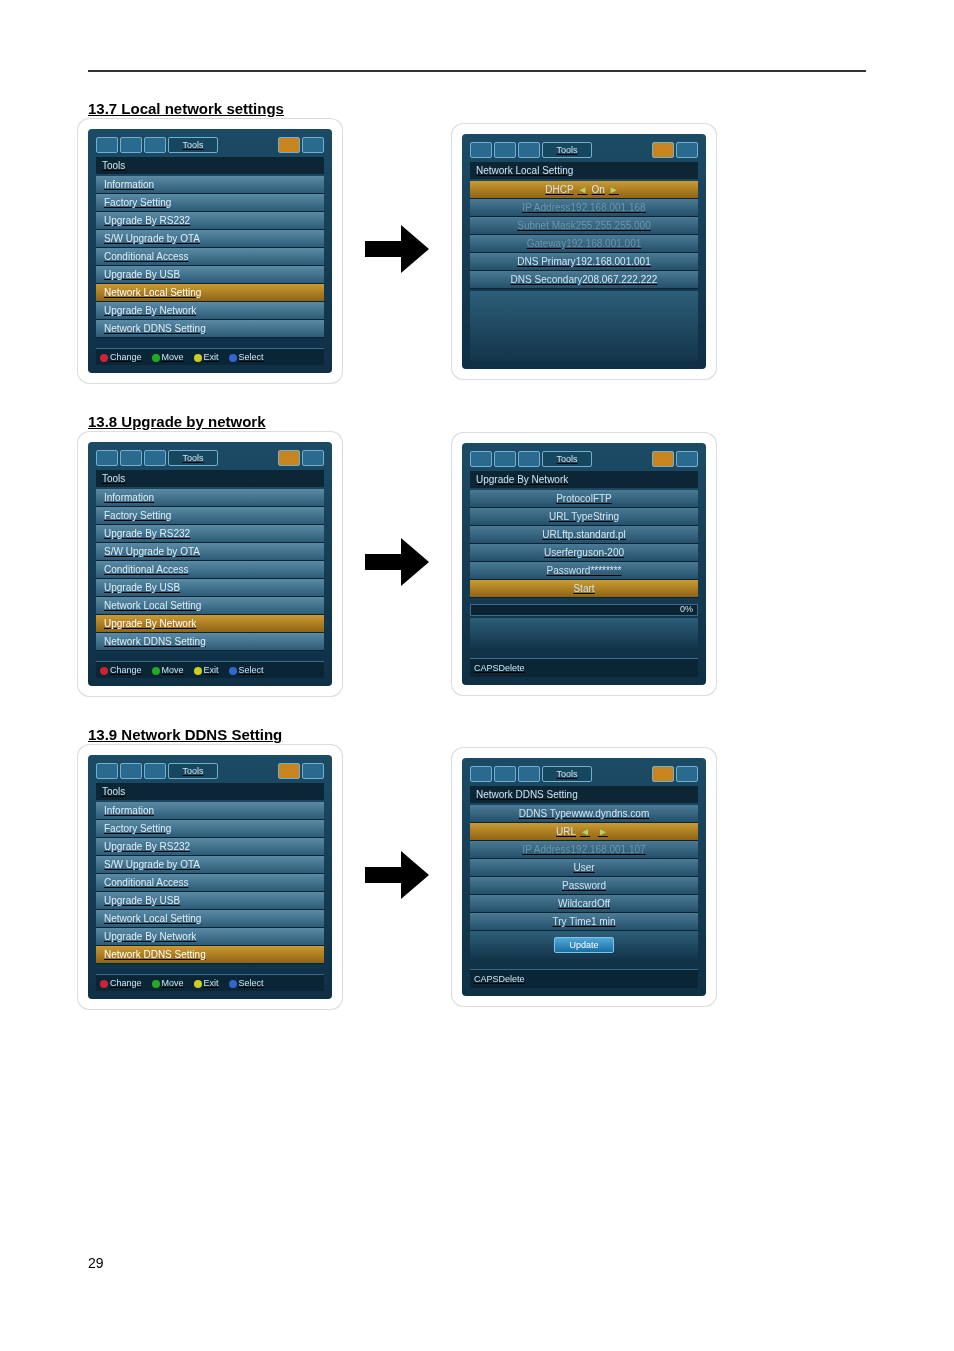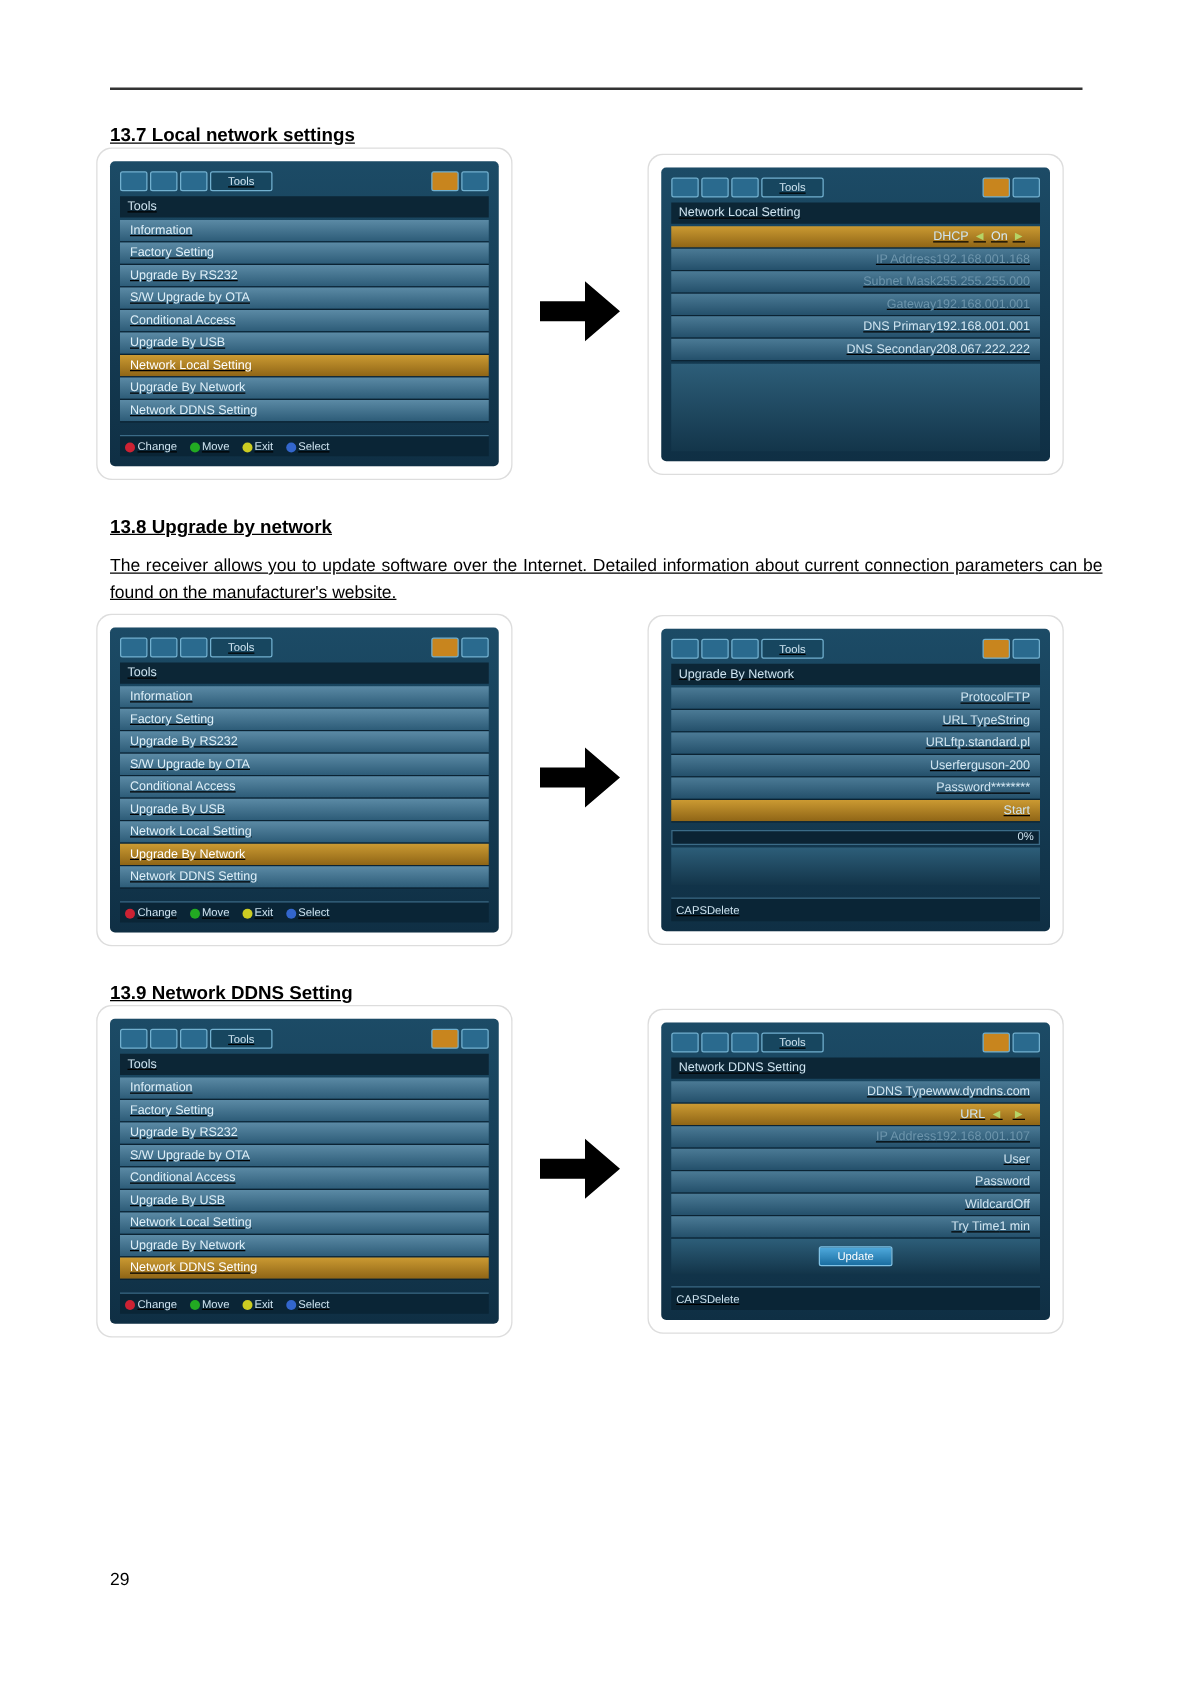--- a/index.html
+++ b/index.html
@@ -37,21 +37,21 @@
       text-align: justify;
       margin-bottom: 18px;
     }
     .screens {
       display: flex;
       align-items: center;
       gap: 25px;
       margin-bottom: 40px;
     }
     .panel {
-      width: 311px;
+      width: 244px;
       background: linear-gradient(180deg, #1c4b66 0%, #0f2f44 100%);
       border-radius: 4px;
       padding: 8px;
       box-shadow: 0 0 0 10px #fff, 0 0 0 11px #ddd;
       font-size: 10px;
       color: #cfe4f0;
     }
     .panel-tabs {
       display: flex;
       gap: 2px;
@@ -104,21 +104,21 @@
       background: #0a2536;
       border-top: 1px solid #3b6b87;
     }
     .panel-footer .dot { display:inline-block; width:8px; height:8px; border-radius:50%; margin-right:2px; vertical-align:middle; }
     .dot.r{background:#c23;} .dot.g{background:#2a2;} .dot.y{background:#cc2;} .dot.b{background:#36c;}
 
     .arrow svg { width: 80px; height: 80px; }
 
     .kv-row {
       display: flex;
-      justify-content: flex-end;
+      justify-content: center;
       padding: 3px 8px;
       border-bottom: 1px solid #0b2333;
       background: linear-gradient(180deg, #4b7a95 0%, #24506b 100%);
       font-size: 10px;
     }
     .kv-row.sel { background: linear-gradient(180deg, #cb9a32 0%, #8f6516 100%); }
     .kv-row.dim { color: #6d95ac; }
     .kv-row .v { color: #d7eaf5; text-align:right;}
     .kv-row.dim .v{ color:#6d95ac;}
     .kv-row .arrow-pick{ color:#b6d466; padding:0 4px;}
@@ -212,21 +212,20 @@
           <div class="kv-row">
             <span>DNS Secondary</span>
             <span class="v">208.067.222.222</span>
           </div>
         </div>
       <div class="body-block" style="height:70px;margin-top:2px;"></div>
     </div>
   </div>
 
   <h2>13.8 Upgrade by network</h2>
-  <p>The receiver allows you to update software over the Internet. Detailed information about current connection parameters can be found on the manufacturer's website.</p>
   <div class="screens">
     <div class="panel">
       <div class="panel-tabs">
         <div class="tab"></div>
         <div class="tab"></div>
         <div class="tab"></div>
         <div class="tab-wide">Tools</div>
         <div style="flex:1"></div>
         <div class="tab orange"></div>
         <div class="tab"></div>

